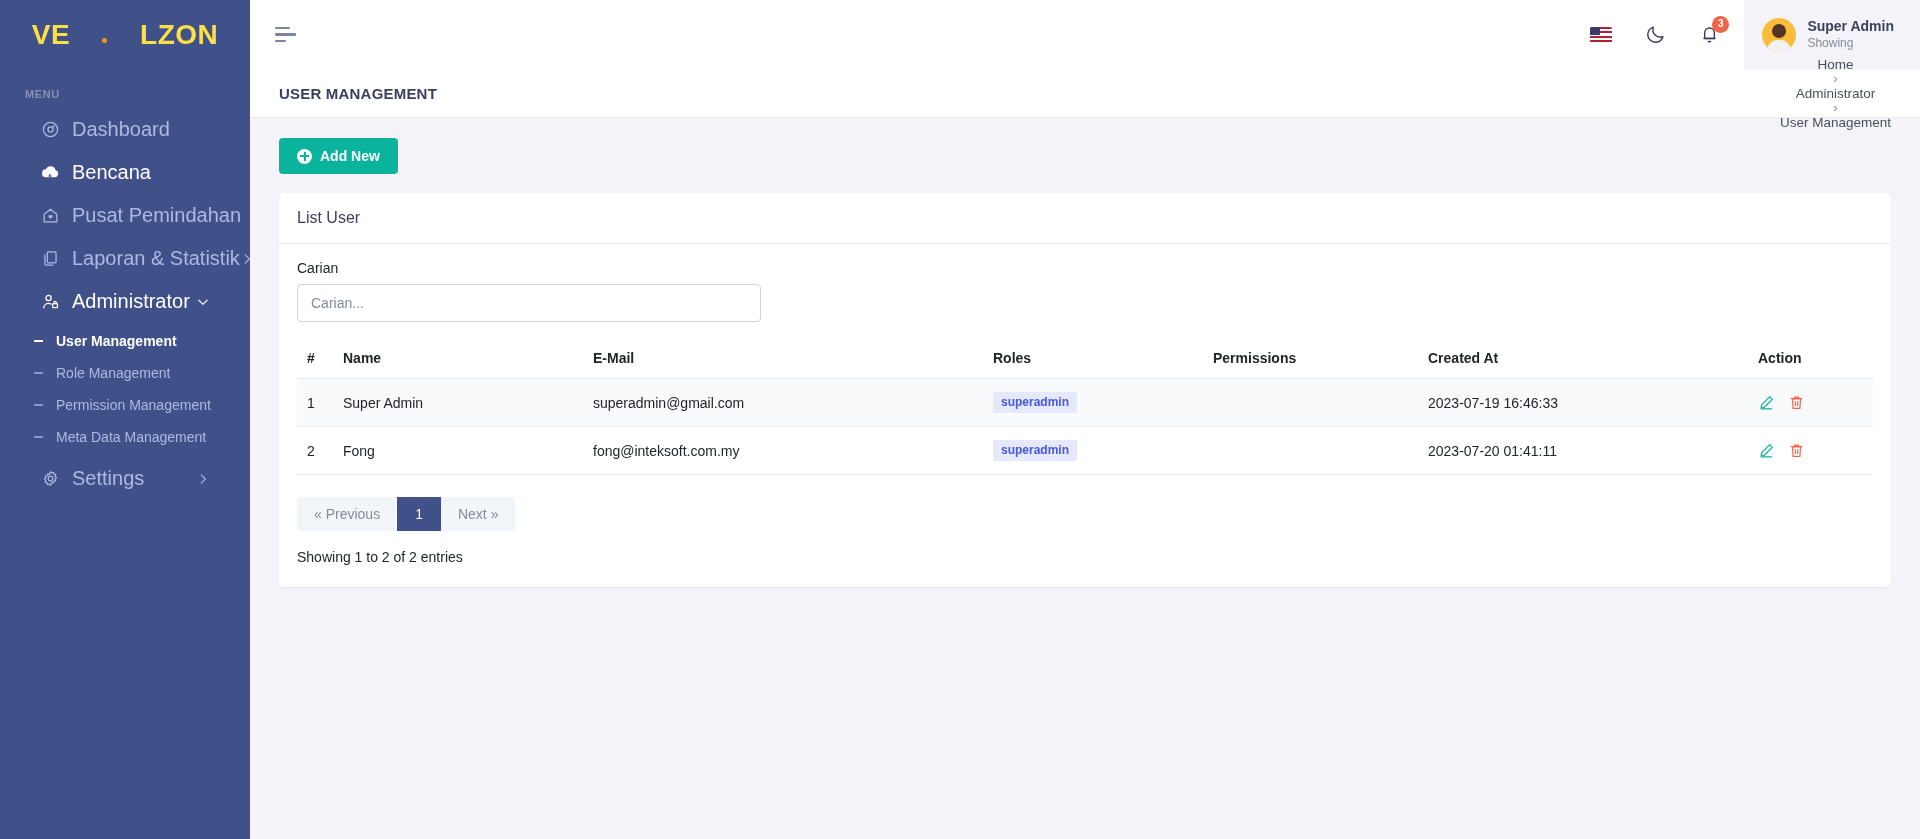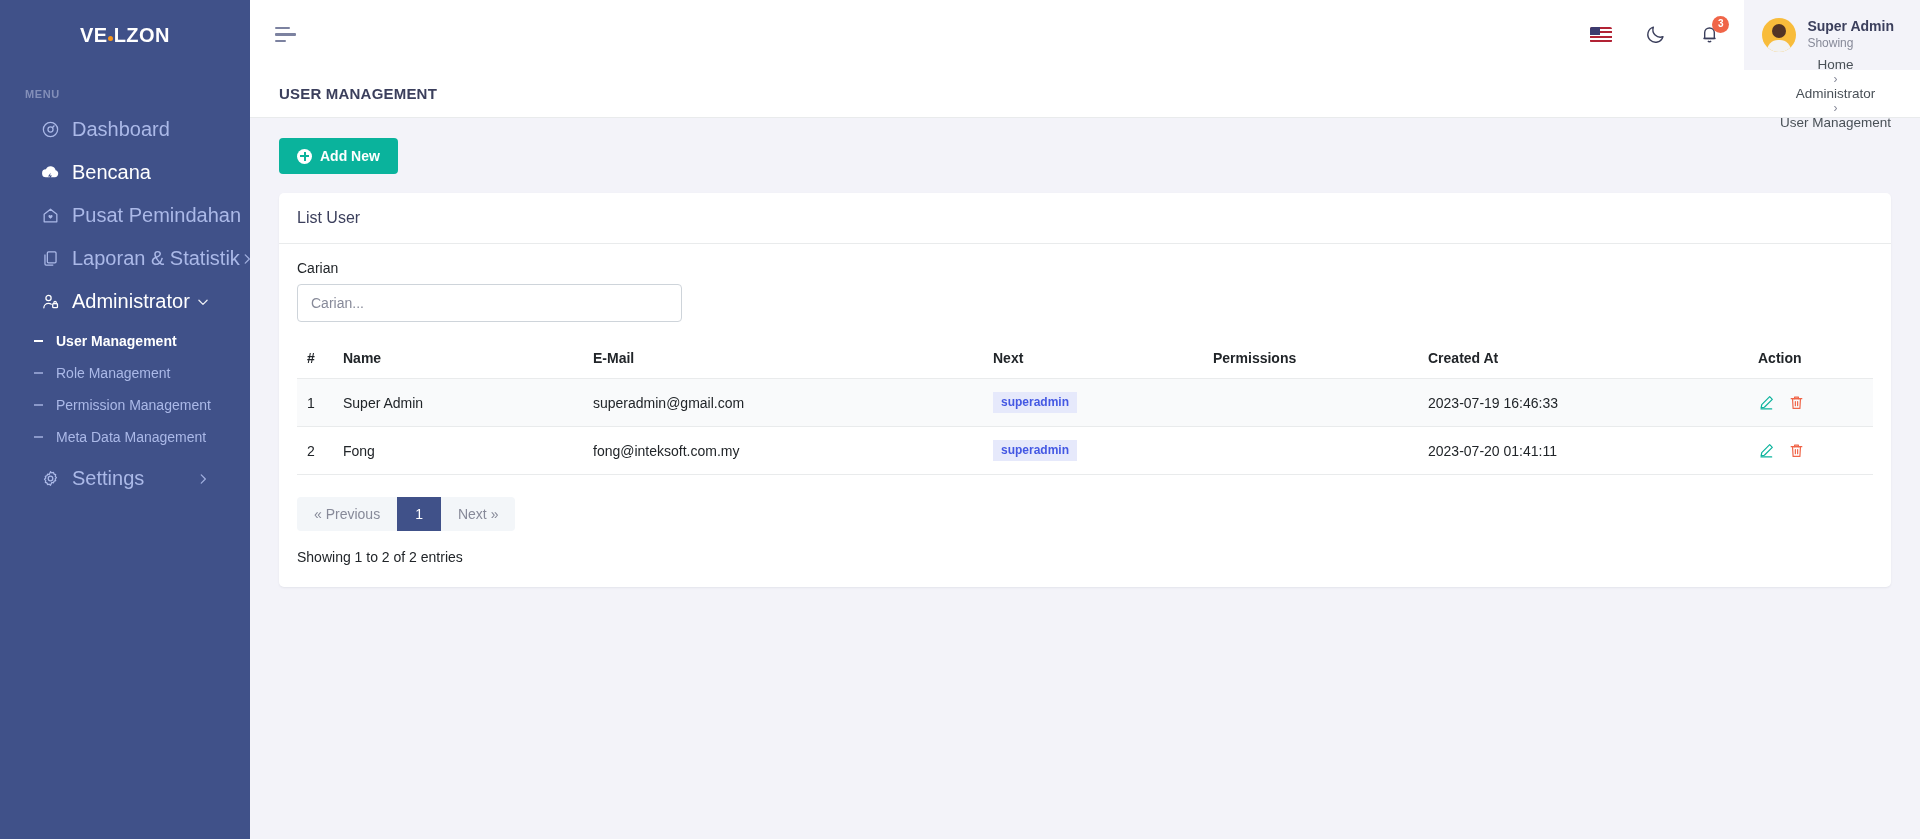--- a/index.html
+++ b/index.html
@@ -16,23 +16,23 @@
     width: 250px; min-width: 250px; height: 839px;
     background: #405189;
     display: flex; flex-direction: column;
     overflow: hidden;
   }
   .logo-box {
     height: 70px; display: flex; align-items: center; justify-content: center;
     flex-shrink: 0;
   }
   .logo-text {
-    color: #ffffff; font-size: 20px; font-weight: 700;
+    color: #fde047; font-size: 28px; font-weight: 700;
     letter-spacing: .5px; text-transform: uppercase;
-    display: flex; align-items: baseline;
+    display: flex; align-items: baseline; gap: 32px;
   }
   .logo-dot {
     width: 5px; height: 5px; border-radius: 50%;
     background: #f7961d; display: inline-block;
     margin: 0 1px 0 0; transform: translateY(-1px);
   }
   .menu-label {
     color: #838fb9; font-size: 11px; font-weight: 600;
     letter-spacing: .6px; padding: 18px 25px 8px 25px; text-transform: uppercase;
   }
@@ -167,21 +167,21 @@
 
   .card { background: #ffffff; border-radius: 5px; box-shadow: 0 1px 2px rgba(56,65,74,.08); }
   .card-head {
     padding: 16px 18px; border-bottom: 1px solid #e9ebec;
   }
   .card-title { font-size: 16px; color: #3b3f5c; font-weight: 400; }
   .card-body { padding: 16px 18px 22px 18px; }
 
   .form-label { font-size: 14px; color: #212529; display: block; margin-bottom: 8px; }
   .search-input {
-    width: 385px; height: 38px; border: 1px solid #ced4da; border-radius: 4px;
+    width: 464px; height: 38px; border: 1px solid #ced4da; border-radius: 4px;
     padding: 0 13px; font-size: 14px; font-family: inherit; color: #212529;
     outline: none; background: #fff;
   }
   .search-input::placeholder { color: #878a99; }
 
   table.data { width: 100%; border-collapse: collapse; margin-top: 20px; }
   table.data th {
     text-align: left; font-size: 14px; font-weight: 700; color: #212529;
     padding: 8px 10px 12px 10px; border-bottom: 1px solid #e9ebec;
     white-space: nowrap;
@@ -420,21 +420,21 @@
 
           <label class="form-label">Carian</label>
           <input class="search-input" type="text" placeholder="Carian..." style="">
 
           <table class="data">
             <thead>
               <tr>
                 <th class="col-num">#</th>
                 <th class="col-name">Name</th>
                 <th class="col-mail">E-Mail</th>
-                <th class="col-roles">Next</th>
+                <th class="col-roles">Roles</th>
                 <th class="col-perm">Permissions</th>
                 <th class="col-created">Created At</th>
                 <th class="col-action">Action</th>
               </tr>
             </thead>
             <tbody>
 
               <tr>
                 <td class="col-num">1</td>
                 <td class="col-name">Super Admin</td>

